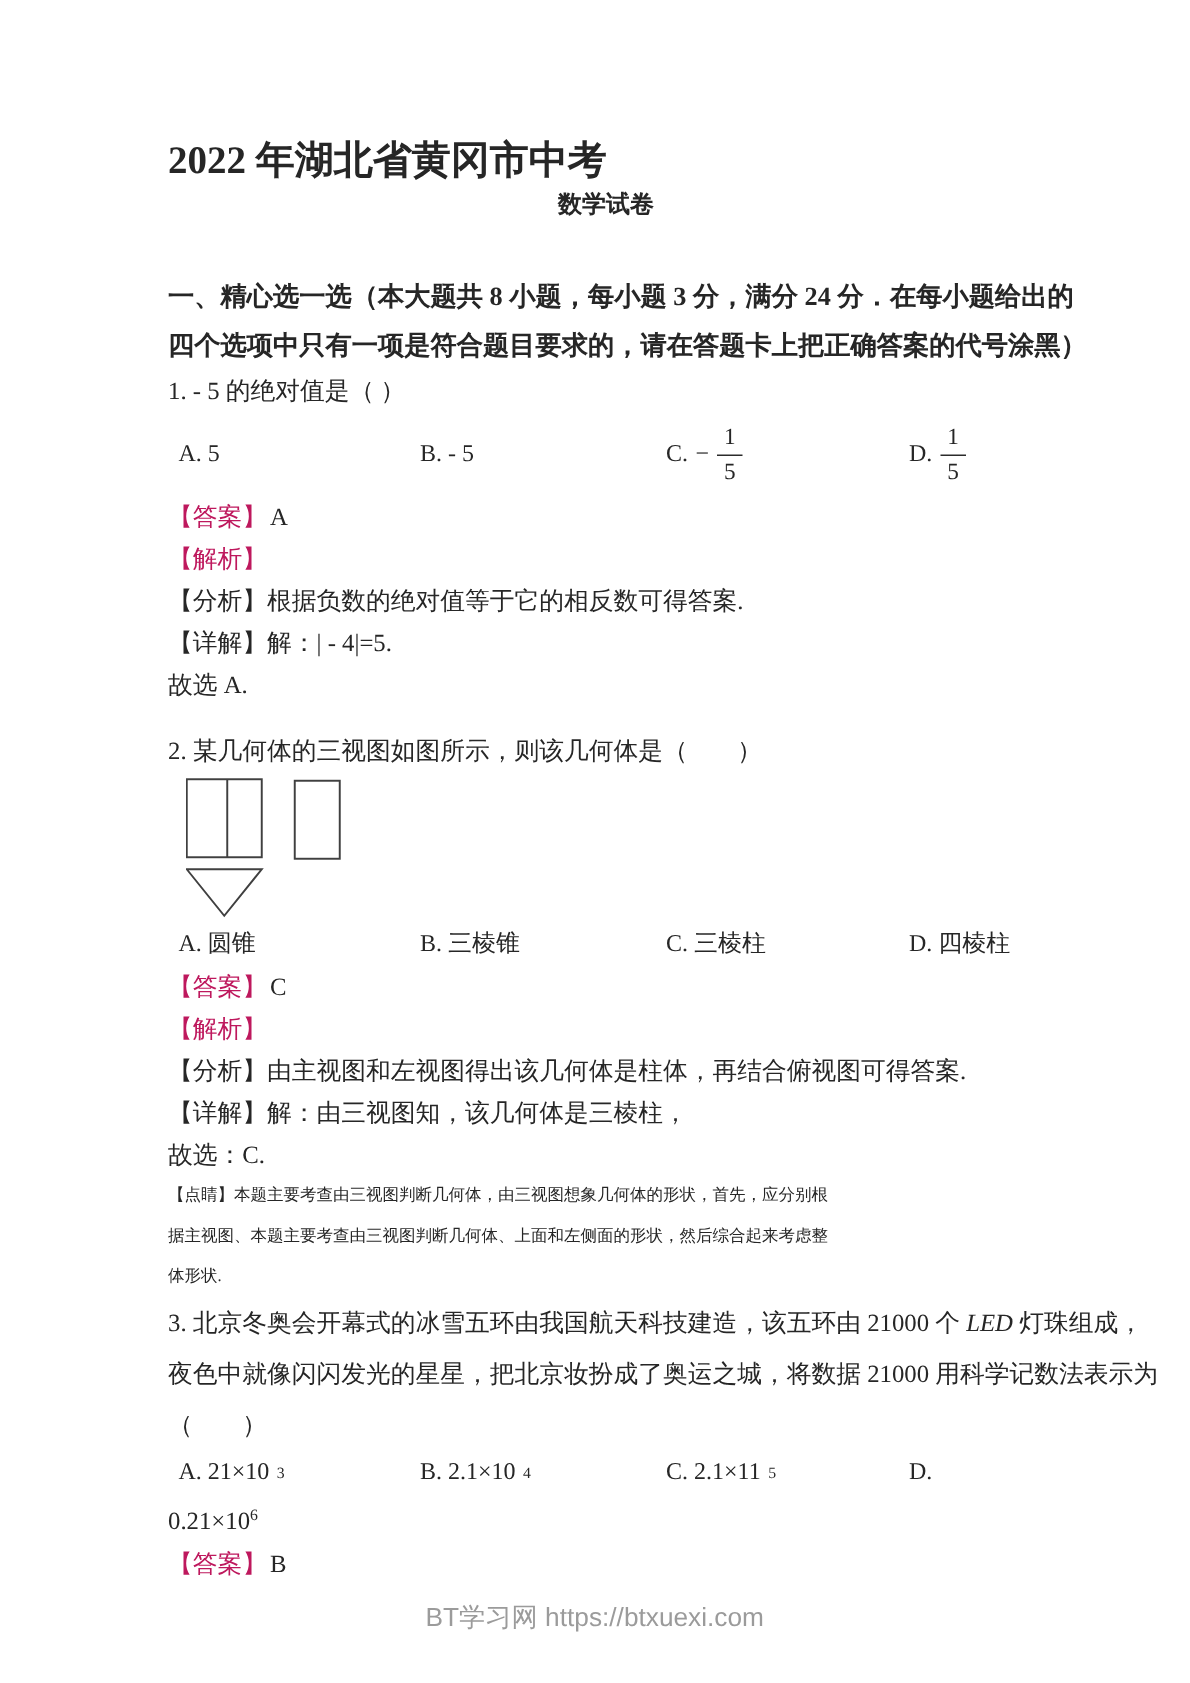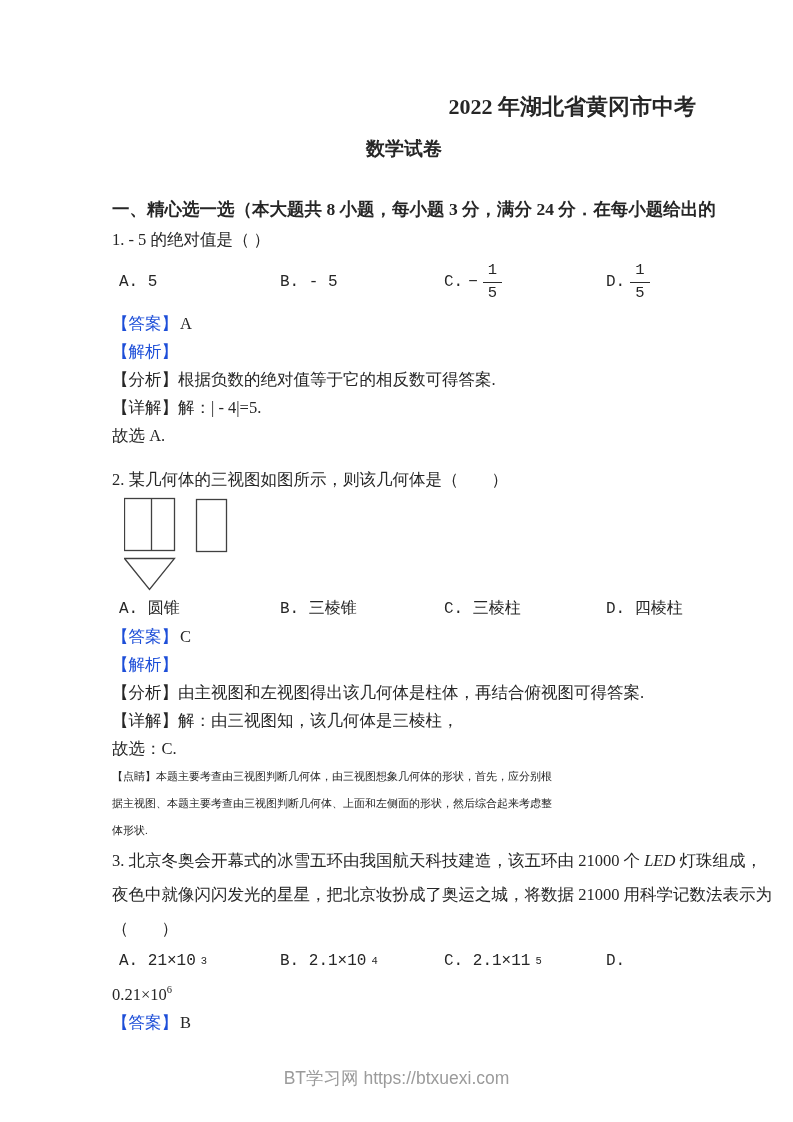--- a/index.html
+++ b/index.html
@@ -6,52 +6,51 @@
   html, body { width:793px; height:1122px; background:#ffffff; }
   body {
     position:relative;
     overflow:hidden;
     font-family:"Liberation Serif","DejaVu Serif",serif;
     color:#262626;
   }
   .page { padding:92px 97px 0 112px; }
 
   .title {
-    text-align:right; font-weight:bold;
-    font-size:22px; line-height:30px;font-family:Liberation Serif, serif;
+    text-align:left; font-weight:bold;
+    font-size:26px; line-height:30px;font-family:Liberation Serif, serif;
   }
   .subtitle {
     text-align:center; font-weight:bold;
-    font-size:19px; line-height:30px; margin-top:12px;
+    font-size:16px; line-height:30px; 
   }
   .section-heading { margin-top:29px; font-weight:bold; font-size:17.5px; }
   .h-line { line-height:33px; white-space:nowrap; }
 
   .line { font-size:16.5px; line-height:28px; white-space:nowrap; }
   .q3-line { font-size:16.5px; line-height:34px; white-space:nowrap; }
   .note-line { font-size:11px; line-height:27px; white-space:nowrap; }
   .gap-before { margin-top:16px; }
 
   .options-row {
     display:grid;
     grid-template-columns:161px 164px 162px 1fr;
     padding-left:7px;
     align-items:center;
     font-size:16px;
-    font-family:Liberation Mono, monospace;
   }
   .options-row.tall { height:56px; }
   .options-row.short { height:30px; }
   .opt { display:flex; align-items:center; white-space:nowrap; gap:5px; }
 
   .frac { display:inline-block; text-align:center; font-size:15.5px; line-height:1.1; }
   .frac .num { display:block; border-bottom:1.2px solid #2b2b2b; padding:0 5px 2px; }
   .frac .den { display:block; padding-top:2px; }
 
-  .tag { color:#1d4ed8; }
+  .tag { color:#be185d; }
   .tag-value { margin-left:2px; }
 
   sup { font-size:10.5px; }
   .italic { font-style:italic; }
 
   .figure-block { margin:2px 0 0 12px; }
   .figure-block svg { display:block; }
 
   .footer {
     position:absolute; top:1066px; left:0; width:793px;
@@ -63,20 +62,21 @@
 </head>
 <body>
 
 <div class="page">
 
   <div class="title">2022 年湖北省黄冈市中考</div>
   <div class="subtitle">数学试卷</div>
 
   <div class="section-heading">
     <div class="h-line">一、精心选一选（本大题共 8 小题，每小题 3 分，满分 24 分．在每小题给出的</div>
+    <div class="h-line">四个选项中只有一项是符合题目要求的，请在答题卡上把正确答案的代号涂黑）</div>
   </div>
 
   <div>
     <div class="line">1. - 5 的绝对值是（ ）</div>
     <div class="options-row tall">
       <span class="opt">A. 5</span>
       <span class="opt">B. - 5</span>
       <span class="opt">
         <span>C.</span>
         <span>−</span>

